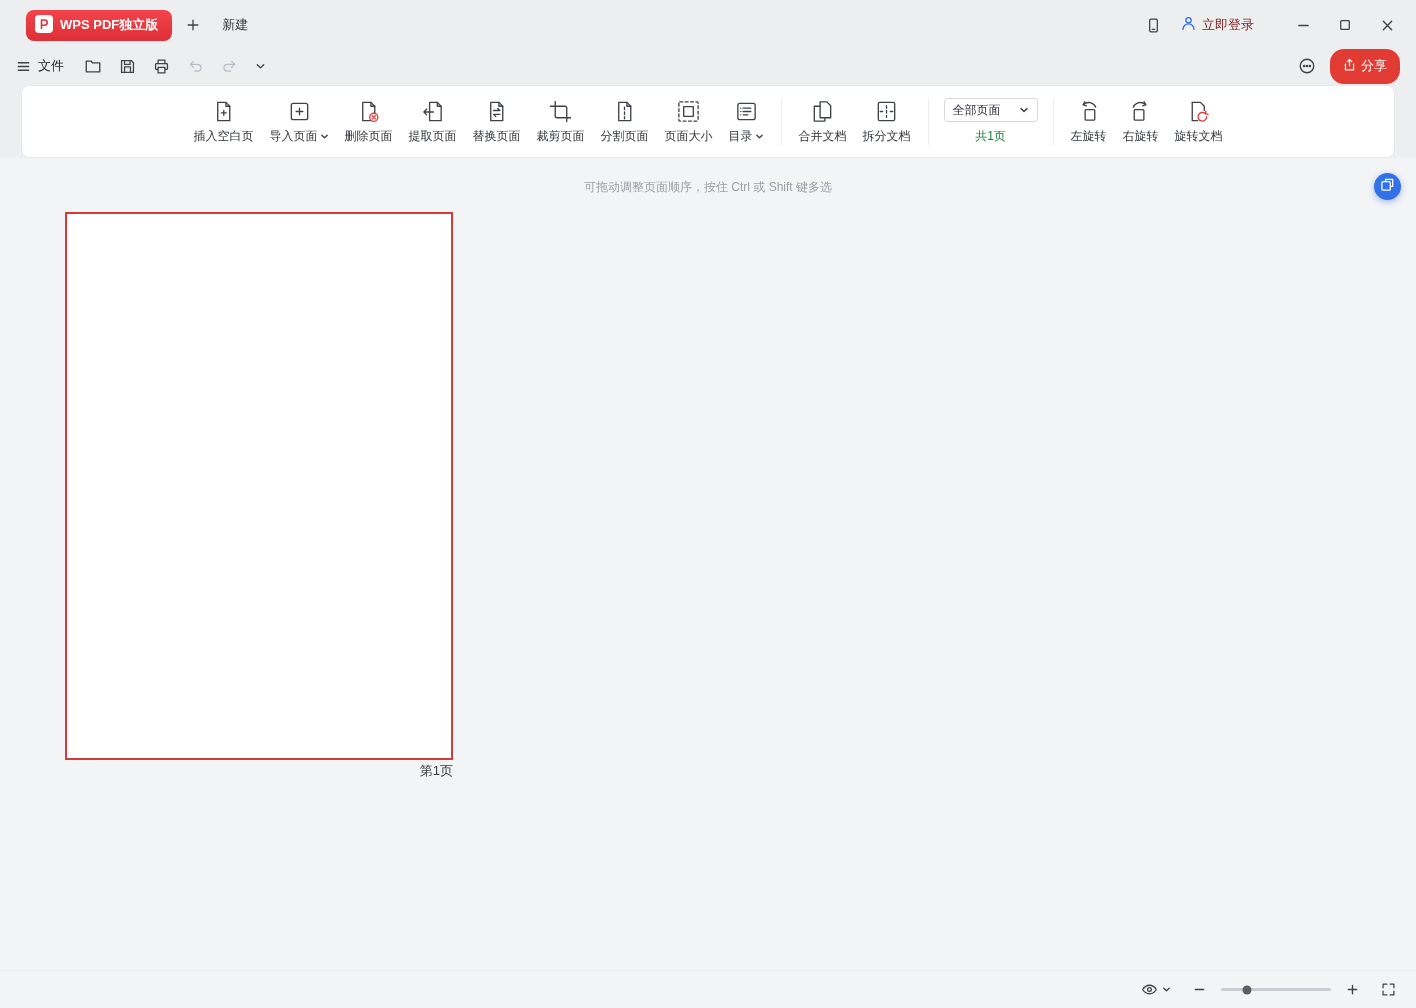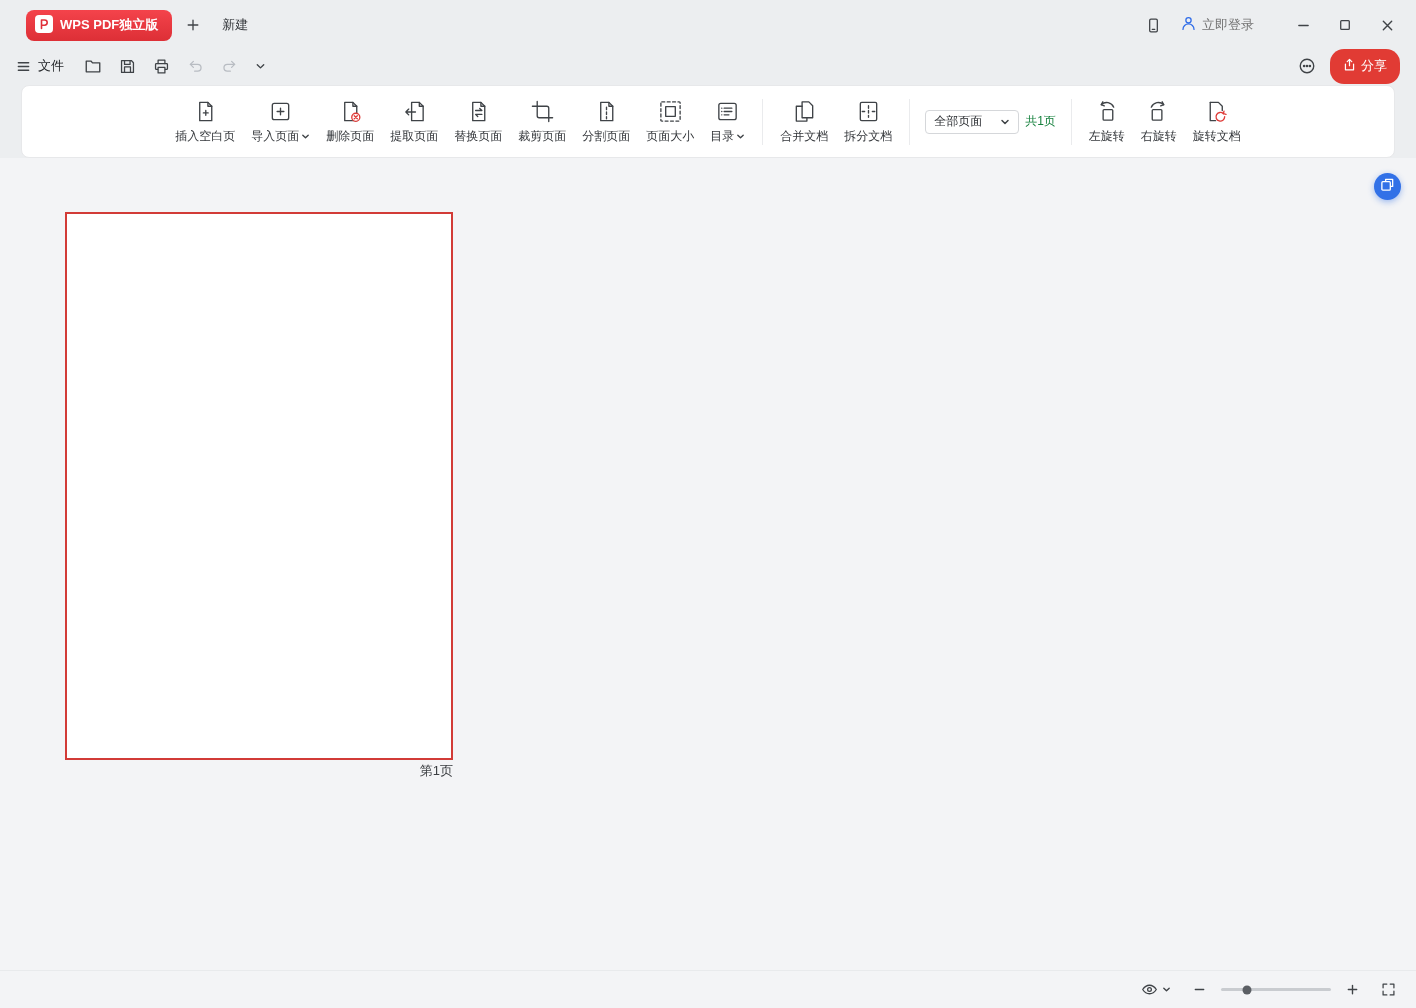--- a/index.html
+++ b/index.html
@@ -13,41 +13,41 @@
 
   
   .titlebar { height:50px; flex:0 0 50px; display:flex; align-items:center; padding:0 14px 0 10px; background:#eceef0; }
   .badge { display:flex; align-items:center; gap:7px; height:31px; padding:0 14px 0 9px; border-radius:8px;
            background:linear-gradient(180deg,#f4434b,#dd2f36); color:#fff; font-size:13px; font-weight:bold;margin-left:16px; }
   .doc-tab { margin-left:6px; width:240px; height:32px; background:#fff; border-radius:8px; display:flex; align-items:center; gap:7px; padding:0 12px; }
   .doc-tab .title { font-size:13px; color:#27292c; flex:1; white-space:nowrap; overflow:hidden; }
   .dot { width:5px; height:5px; border-radius:50%; background:#b3b6ba; }
   .new-tab { margin-left:14px; display:flex; align-items:center; gap:22px; font-size:13px; color:#33363a; cursor:default; }
   .tb-right { margin-left:auto; display:flex; align-items:center; }
-  .login { display:flex; align-items:center; gap:5px; color:#737373; font-size:13px; margin:0 22px 0 18px; }
+  .login { display:flex; align-items:center; gap:5px; color:#7f1d1d; font-size:13px; margin:0 22px 0 18px; }
   .winbtn { width:30px; height:30px; display:flex; align-items:center; justify-content:center; margin-left:12px; }
 
   
   .menubar { height:32px; flex:0 0 32px; display:flex; align-items:center; padding:0 16px; background:#eceef0; position:relative; }
   .mb-left { display:flex; align-items:center; gap:7px; font-size:13px; color:#26292c; }
   .mb-icons { display:flex; align-items:center; gap:17px; margin-left:20px; }
   .mb-center { position:absolute; left:50%; transform:translateX(-50%); display:flex; align-items:center; gap:30px; }
   .mtab { font-size:14px; color:#26282b; padding:4px 1px; position:relative; cursor:default; white-space:nowrap; }
   .mtab.active { color:#cd3530; }
   .mtab.active::after { content:""; position:absolute; left:50%; transform:translateX(-50%); bottom:-4px; width:24px; height:3px; border-radius:2px; background:#cd3530; }
   .mb-right { margin-left:auto; display:flex; align-items:center; gap:14px; }
   .share-btn { display:flex; align-items:center; gap:5px; height:35px; padding:0 13px; border-radius:14px; background:#e13b34; color:#fff; font-size:13px; }
 
   
   .ribbon-wrap { padding:3px 21px 0; background:#eceef0; }
   .ribbon { height:73px; background:#fff; border:1px solid #e7e8ea; border-radius:8px; display:flex; align-items:center; justify-content:center; }
   .rbtn { display:flex; flex-direction:column; align-items:center; gap:4px; padding:5px 8px; border-radius:6px; }
   .rlabel { font-size:12px; color:#33363a; white-space:nowrap; display:flex; align-items:center; gap:2px; }
   .rdiv { width:1px; height:46px; background:#eaebed; margin:0 9px; }
-  .range-group { display:flex; flex-direction:row; align-items:center; gap:6px; padding:0 6px; }
+  .range-group { display:flex; flex-direction:column; align-items:center; gap:6px; padding:0 6px; }
   .range-select { width:94px; height:24px; border:1px solid #d5d7da; border-radius:4px; background:#fff; display:flex; align-items:center; justify-content:space-between; padding:0 8px; font-size:12px; color:#2c2f33; }
   .range-count { font-size:12px; color:#15803d; }
 
   
   .content { flex:1; position:relative; background:#f3f4f6; }
   .hint { position:absolute; top:21px; left:0; right:0; text-align:center; font-size:12px; color:#9ba0a6; }
   .thumb { position:absolute; left:65px; top:54px; width:388px; height:548px; background:#fff; border:2px solid #d23b37; }
   .thumb-label { position:absolute; left:65px; top:604px; width:388px; text-align:right; font-size:13px; color:#3b3e42; }
   .float-btn { position:absolute; right:15px; top:15px; width:27px; height:27px; border-radius:50%; background:#3271e7;
                display:flex; align-items:center; justify-content:center; box-shadow:0 2px 6px rgba(50,113,231,.45); }
@@ -397,20 +397,21 @@
         </span>
         <span class="rlabel">
             <span>旋转文档</span>
           </span>
       </div>
 
     </div>
   </div>
 
   <div class="content">
+    <div class="hint">可拖动调整页面顺序，按住 Ctrl 或 Shift 键多选</div>
 
     <div class="thumb"></div>
     <div class="thumb-label">第1页</div>
 
     <div class="float-btn">
       <span>
         <svg width="15" height="15" viewBox="0 0 16 16" fill="none" stroke="#fff" stroke-width="1.4" stroke-linejoin="round">
             <rect x="2" y="5" width="9" height="9" rx="1"></rect>
             <path d="M6 5V2.5h7.5V10H11"></path>
           </svg>

